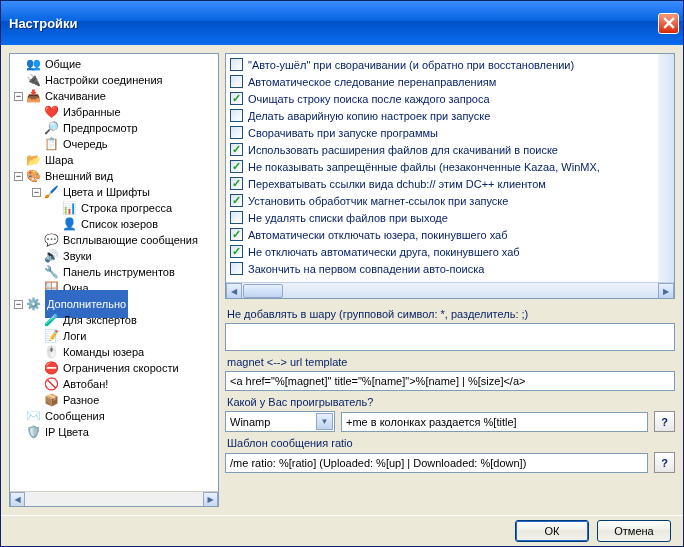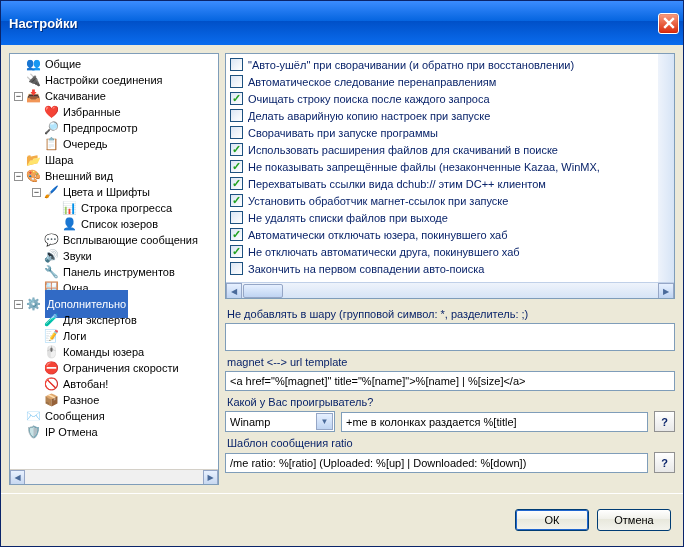--- a/index.html
+++ b/index.html
@@ -134,21 +134,21 @@
   }
   .tinput.tall { height: 28px; }
   .row-flex { display:flex; gap:6px; align-items:center; }
   .combo {
     border:1px solid #7f9db9; background:#fff; height:21px; width:110px;
     display:flex; align-items:center; padding-left:4px; position:relative;
   }
   .combo .dd { position:absolute; right:1px; top:1px; width:17px; height:17px; background:linear-gradient(#e6f0ff,#bfd4f2); border:1px solid #95a6c6; display:flex;align-items:center;justify-content:center; color:#4a6a9a; font-size:8px;}
   .qbtn { width:21px; height:21px; border:1px solid #919191; background:linear-gradient(#fff,#e8e8e8); display:flex;align-items:center;justify-content:center; cursor:pointer; color:#0a246a; font-weight:bold;}
   .footer {
-    height: 53px;
+    height: 31px;
     border-top: 1px solid #fff;
     display:flex;
     justify-content:flex-end;
     align-items:center;
     padding: 0 12px;
     gap: 8px;
     background:#ece9d8;
   }
   .btn {
     min-width: 74px;
@@ -289,21 +289,21 @@
           <span class="tlabel">Разное</span>
         </div>
         <div class="tree-item" style="padding-left: 4px;">
           <span class="expander hidden"></span>
           <span class="ticon">✉️</span>
           <span class="tlabel">Сообщения</span>
         </div>
         <div class="tree-item" style="padding-left: 4px;">
           <span class="expander hidden"></span>
           <span class="ticon">🛡️</span>
-          <span class="tlabel">IP Отмена</span>
+          <span class="tlabel">IP Цвета</span>
         </div>
       </div>
     <div class="tree-scroll">
       <div class="sbtn left">◀</div>
       <div class="sbtn right">▶</div>
     </div>
   </div>
 
   <div class="right-panel">
     <div class="list-box">

